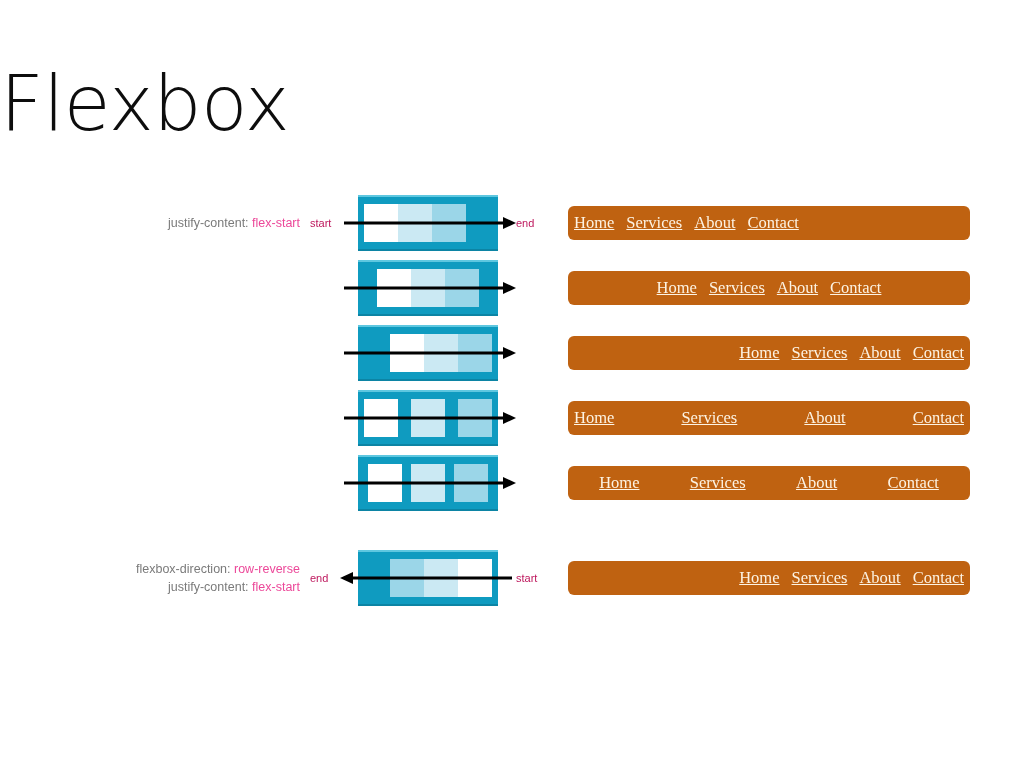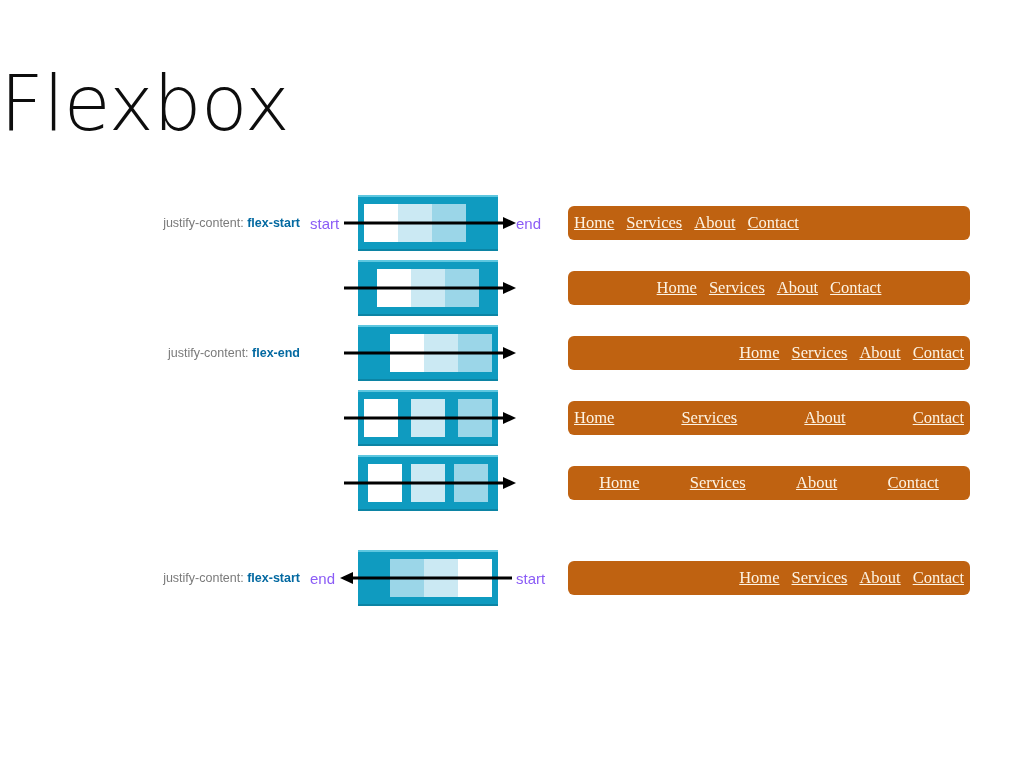--- a/index.html
+++ b/index.html
@@ -54,30 +54,30 @@
     width: 240px;
     top: 50%;
     transform: translateY(-50%);
     text-align: right;
     font-size: 12.5px;
     line-height: 1.45;
     color: #6d6d6d;
     white-space: nowrap;
   }
   .label .prop { color: #7a7a7a; }
-  .label .val  { color: #0369a1; font-weight: bold; }
+  .label .val  { color: #ec4899; font-weight: normal; }
   .label .line { display: block; }
 
   
   .axis-cap {
     position: absolute;
     top: 50%;
     transform: translateY(-50%);
-    font-size: 15px;
-    color: #8b5cf6;
+    font-size: 11px;
+    color: #be185d;
   }
   .axis-cap.left  { left: 310px; }
   .axis-cap.right { left: 516px; }
 
   
   .diagram {
     position: absolute;
     left: 358px;
     top: 50%;
     transform: translateY(-50%);
@@ -202,23 +202,20 @@
         </svg>
       </div>
       <div class="navbar jc-center">
         <span class="nav-link">Home</span>
         <span class="nav-link">Services</span>
         <span class="nav-link">About</span>
         <span class="nav-link">Contact</span>
       </div>
     </div>
     <div class="row">
-      <div class="label">
-        <span class="line"><span class="prop">justify-content:</span> <span class="val">flex-end</span></span>
-      </div>
       <div class="diagram">
         <div class="track jc-end">
           <div class="item c1"></div>
           <div class="item c2"></div>
           <div class="item c3"></div>
         </div>
       </div>
       <div class="arrow" style="left: 344px;">
         <svg width="172" height="12" viewBox="0 0 172 12">
           <line y1="6" y2="6" stroke="#000000" stroke-width="3.2" x1="0" x2="162"></line>
@@ -269,20 +266,21 @@
       </div>
       <div class="navbar jc-around">
         <span class="nav-link">Home</span>
         <span class="nav-link">Services</span>
         <span class="nav-link">About</span>
         <span class="nav-link">Contact</span>
       </div>
     </div>
     <div class="row gap-before">
       <div class="label">
+        <span class="line"><span class="prop">flexbox-direction:</span> <span class="val">row-reverse</span></span>
         <span class="line"><span class="prop">justify-content:</span> <span class="val">flex-start</span></span>
       </div>
       <div class="axis-cap left">end</div>
       <div class="axis-cap right">start</div>
       <div class="diagram">
         <div class="track jc-end">
           <div class="item c3"></div>
           <div class="item c2"></div>
           <div class="item c1"></div>
         </div>

